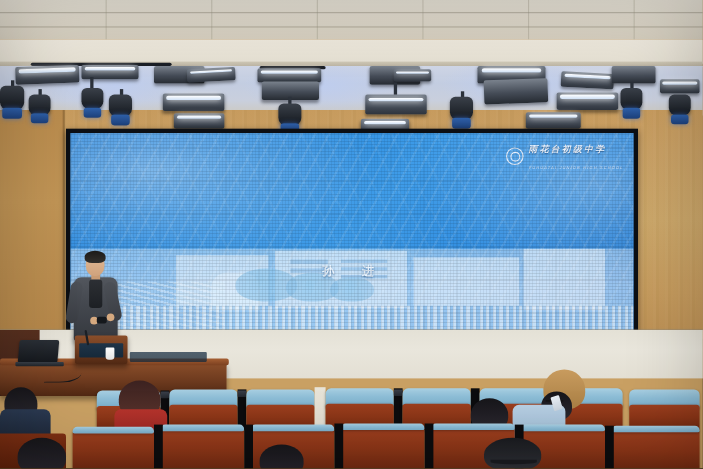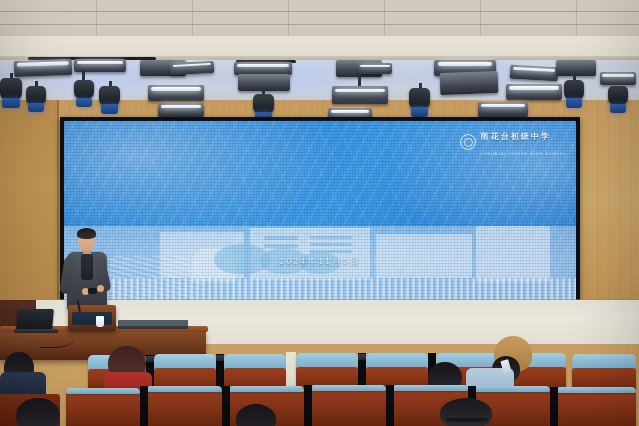--- a/index.html
+++ b/index.html
@@ -58,21 +58,21 @@
   .streaks2{position:absolute;inset:0;opacity:.30;
     background:repeating-linear-gradient(62deg,
       rgba(255,255,255,.00) 0px, rgba(255,255,255,.00) 16px,
       rgba(255,255,255,.16) 16px, rgba(255,255,255,.16) 18px);}
   .glow-tl{position:absolute;left:-10%;top:-30%;width:70%;height:110%;
     background:radial-gradient(ellipse at 35% 45%,rgba(255,255,255,.40),rgba(255,255,255,0) 62%);}
   .glow-r{position:absolute;right:-15%;top:-10%;width:55%;height:90%;
     background:radial-gradient(ellipse at 60% 40%,rgba(255,255,255,.30),rgba(255,255,255,0) 65%);}
 
   
-  .slide-logo{position:absolute;right:9px;top:5px;display:flex;align-items:center;gap:4px;}
+  .slide-logo{position:absolute;right:9px;top:5px;display:flex;align-items:center;gap:4px;font-style:italic;}
   .logo-mark{width:14px;height:14px;border-radius:50%;border:1.4px solid #eaf2ff;
     display:flex;align-items:center;justify-content:center;}
   .logo-mark i{display:block;width:7px;height:7px;border-radius:50%;border:1.2px solid #eaf2ff;}
   .logo-txt{line-height:1;}
   .logo-cn{font-size:8px;color:#f2f7ff;letter-spacing:2.1px;font-weight:bold;
     text-shadow:0 1px 1px rgba(0,40,90,.5);}
   .logo-en{font-size:3.6px;color:#dbe8fb;letter-spacing:1.05px;margin-top:1px;}
 
   
   .slide-title{position:absolute;left:0;right:0;top:28px;text-align:center;
@@ -309,21 +309,21 @@
         <span class="logo-mark">
             <i></i>
           </span>
         <span class="logo-txt">
           <span class="logo-cn">雨花台初级中学</span><br>
           <span class="logo-en">YUHUATAI JUNIOR HIGH SCHOOL</span>
         </span>
       </div>
 
 
-      <div class="presenter-date">2024年11月5日</div>
+      <div class="presenter-name">孙　进</div>
 
       <div class="led-pix"></div>
     </div>
   </div>
 
   <div class="stage-edge"></div>
   <div class="wall-pale"></div>
   <div class="left-pillar"></div>
 
   <div class="sp-body" style="left:67px;top:252px"></div>

